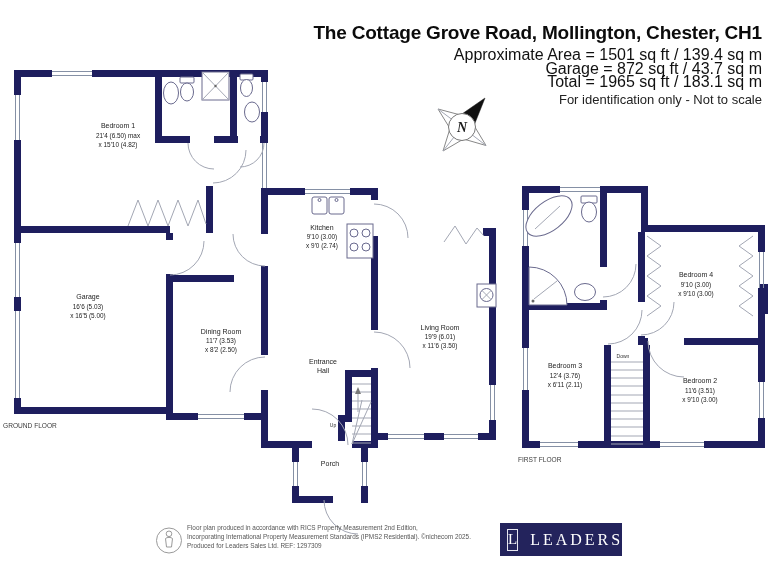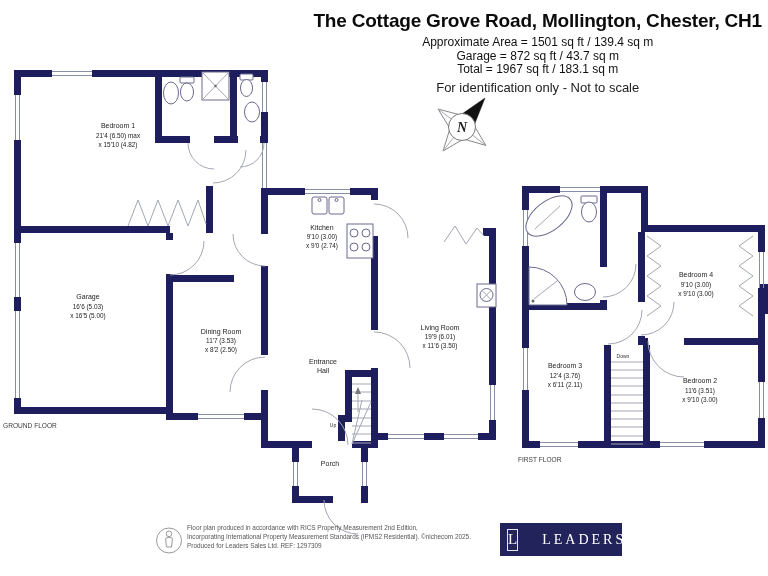--- a/index.html
+++ b/index.html
@@ -1,21 +1,21 @@
 <!DOCTYPE html>
 <html><head>
 <meta charset="utf-8">
 <style>
   html,body{margin:0;padding:0;background:#fff;}
   #canvas{position:relative;width:768px;height:576px;background:#fff;overflow:hidden;
           font-family:"Liberation Sans",sans-serif;}
   
-  .hdr{position:absolute;top:10px;right:6px;text-align:center;}
+  .hdr{position:absolute;top:22px;right:6px;text-align:right;}
   .hdr .title{font-size:19px;font-weight:700;color:#0b0b0b;letter-spacing:-0.2px;}
-  .hdr .area{font-size:12px;line-height:13.6px;color:#111;margin-top:4px;}
+  .hdr .area{font-size:16px;line-height:13.6px;color:#111;margin-top:4px;}
   .hdr .note{font-size:13px;color:#222;margin-top:3px;}
   
   svg.plan{position:absolute;left:0;top:0;}
   .wall{fill:#1e1e5e;}
   .gap{fill:#ffffff;}
   .thin{stroke:#a3a7b4;stroke-width:1;fill:none;}
   .win{stroke:#8590a5;stroke-width:1;}
   .fixl{stroke:#6a6a8e;stroke-width:1;fill:#fff;}
   .zig{stroke:#a3a7b4;stroke-width:1;fill:none;}
   text.rn{font-family:"Liberation Sans",sans-serif;font-size:7px;fill:#1c1c1c;text-anchor:middle;}
@@ -26,34 +26,34 @@
           fill:#1c1c1c;text-anchor:middle;}
   
   .ftr{position:absolute;top:523px;left:187px;font-size:6.4px;line-height:9px;color:#555;}
   .nicon{position:absolute;left:155px;top:526px;}
   .logo{position:absolute;left:500px;top:523px;width:122px;height:33px;background:#23235c;
         display:flex;align-items:center;}
   .lbox{width:20px;height:20px;border:1px solid #e6e6f0;margin-left:7px;display:flex;
         align-items:center;justify-content:center;font-family:"Liberation Serif",serif;
         font-size:15px;color:#fff;}
   .ldiv{width:1px;height:20px;background:#8080a8;margin-left:4px;}
-  .ltext{font-family:"Liberation Serif",serif;font-size:14px;letter-spacing:3px;color:#fff;
-         margin-left:20px;text-align:center;}
+  .ltext{font-family:"Liberation Serif",serif;font-size:16px;letter-spacing:3px;color:#fff;
+         margin-left:8px;text-align:center;}
 </style>
 </head>
 <body>
 
 <div id="canvas">
 
   <div class="hdr">
     <div class="title">The Cottage Grove Road, Mollington, Chester, CH1</div>
     <div class="area">
       <div>Approximate Area = 1501 sq ft / 139.4 sq m</div>
       <div>Garage = 872 sq ft / 43.7 sq m</div>
-      <div>Total = 1967 sq ft / 183.1 sq m</div>
+      <div>Total = 1965 sq ft / 183.1 sq m</div>
     </div>
     <div class="note">For identification only - Not to scale</div>
   </div>
 
   <svg class="plan" width="768" height="576" viewBox="0 0 768 576">
 
     <g>
       <rect class="wall" x="14" y="70" width="254" height="7"></rect>
       <rect class="gap" x="52" y="70" width="40" height="7"></rect>
       <rect class="wall" x="14" y="70" width="7" height="25"></rect>

